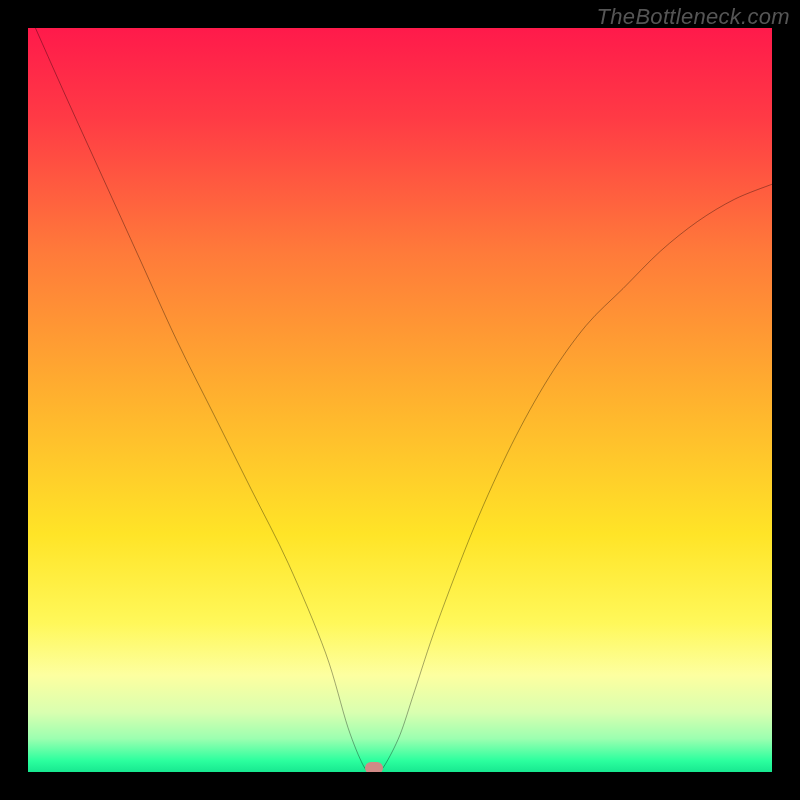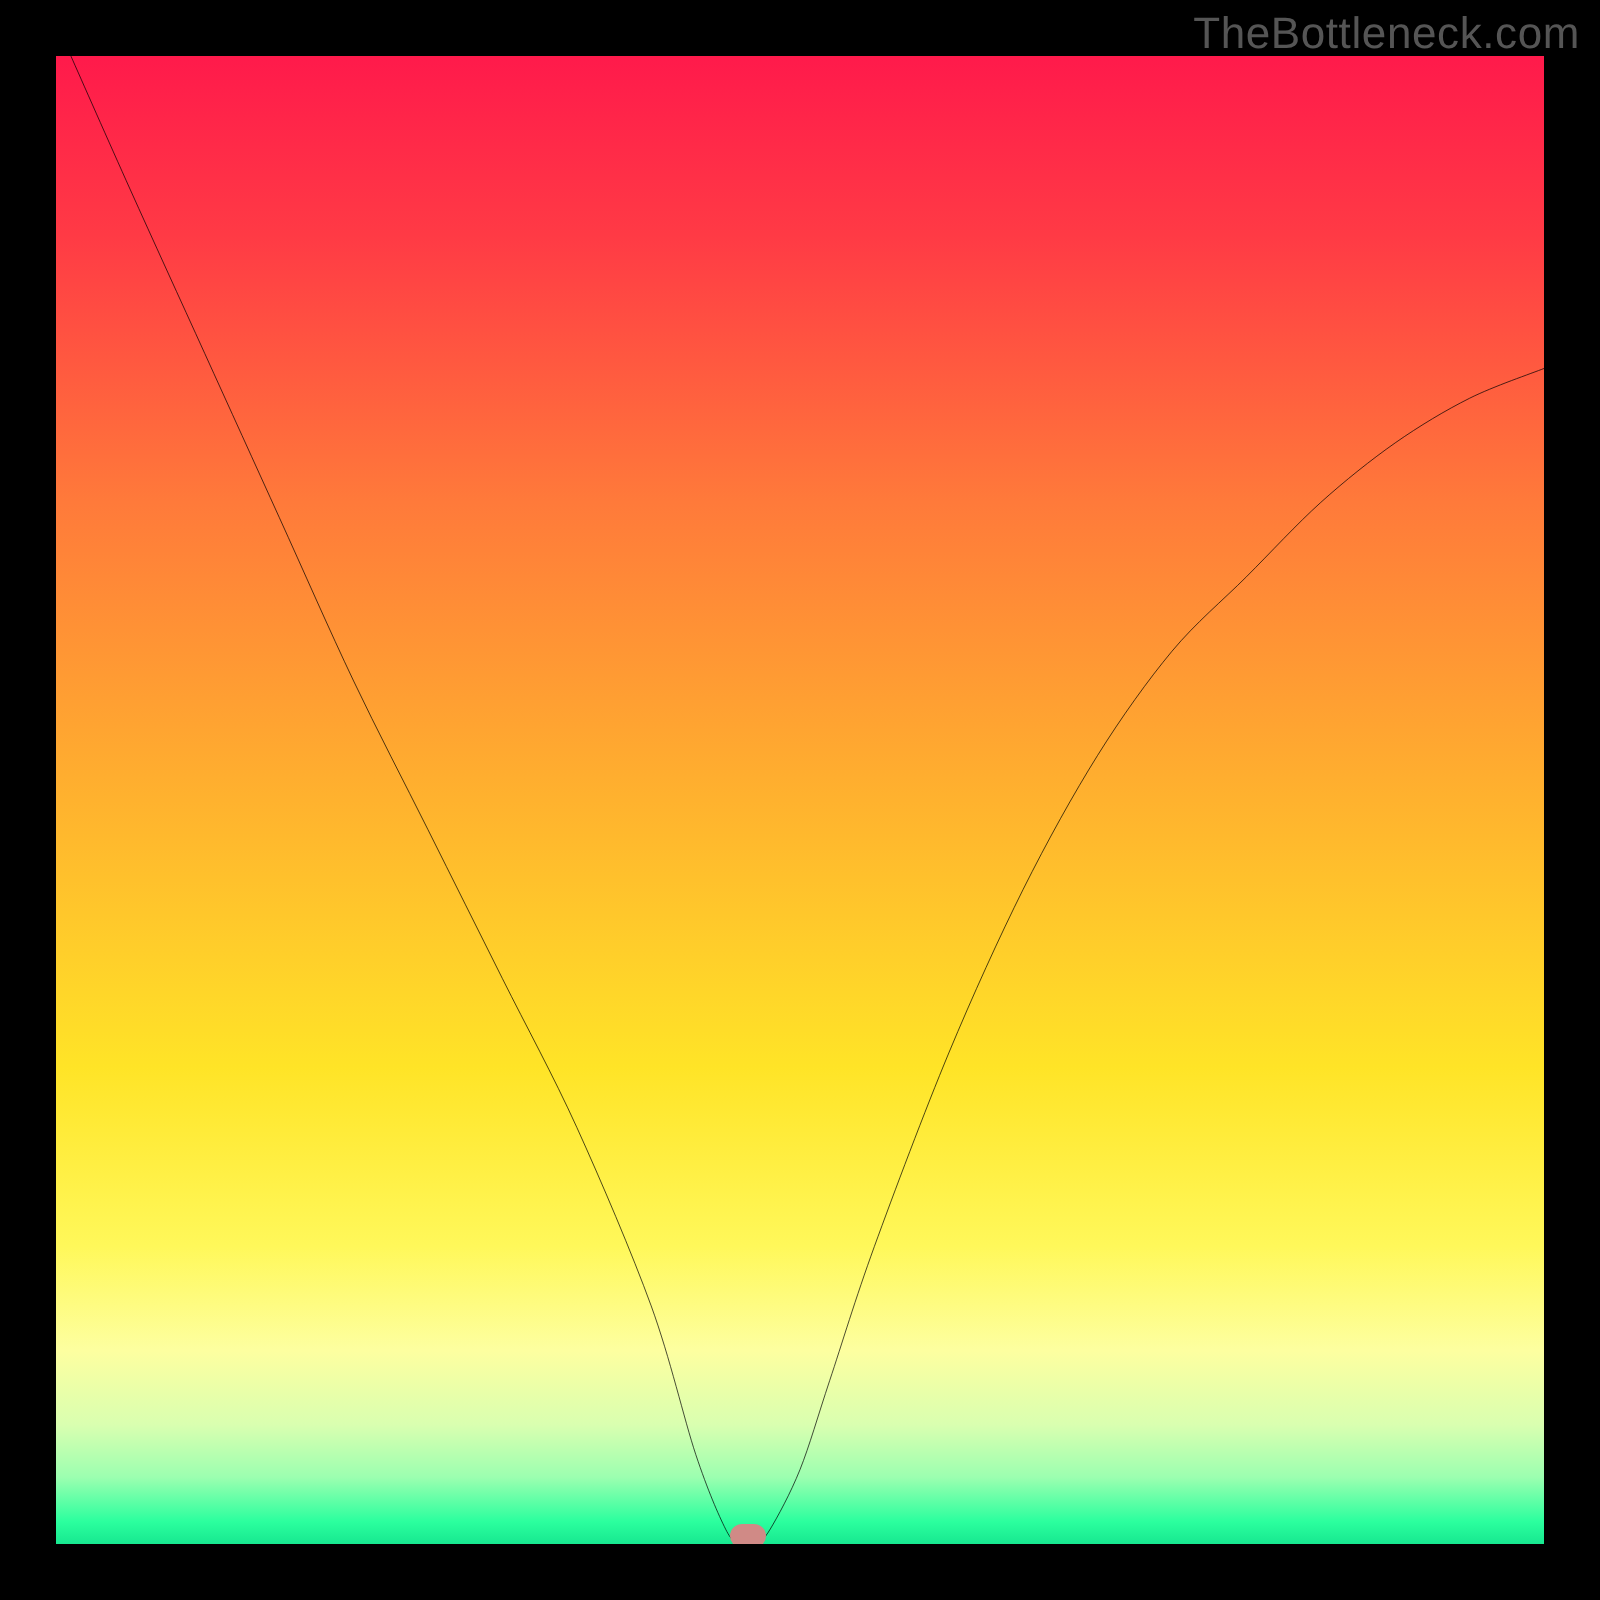--- a/index.html
+++ b/index.html
@@ -9,20 +9,21 @@
     height: 800px;
     overflow: hidden;
     background: #000;
     font-family: Arial, Helvetica, sans-serif;
   }
   .frame {
     position: relative;
     width: 800px;
     height: 800px;
     background: #000;
+    font-style: italic;
   }
   .plot-area {
     position: absolute;
     left: 28px;
     top: 28px;
     width: 744px;
     height: 744px;
     overflow: hidden;
   }
   .gradient-bg {

